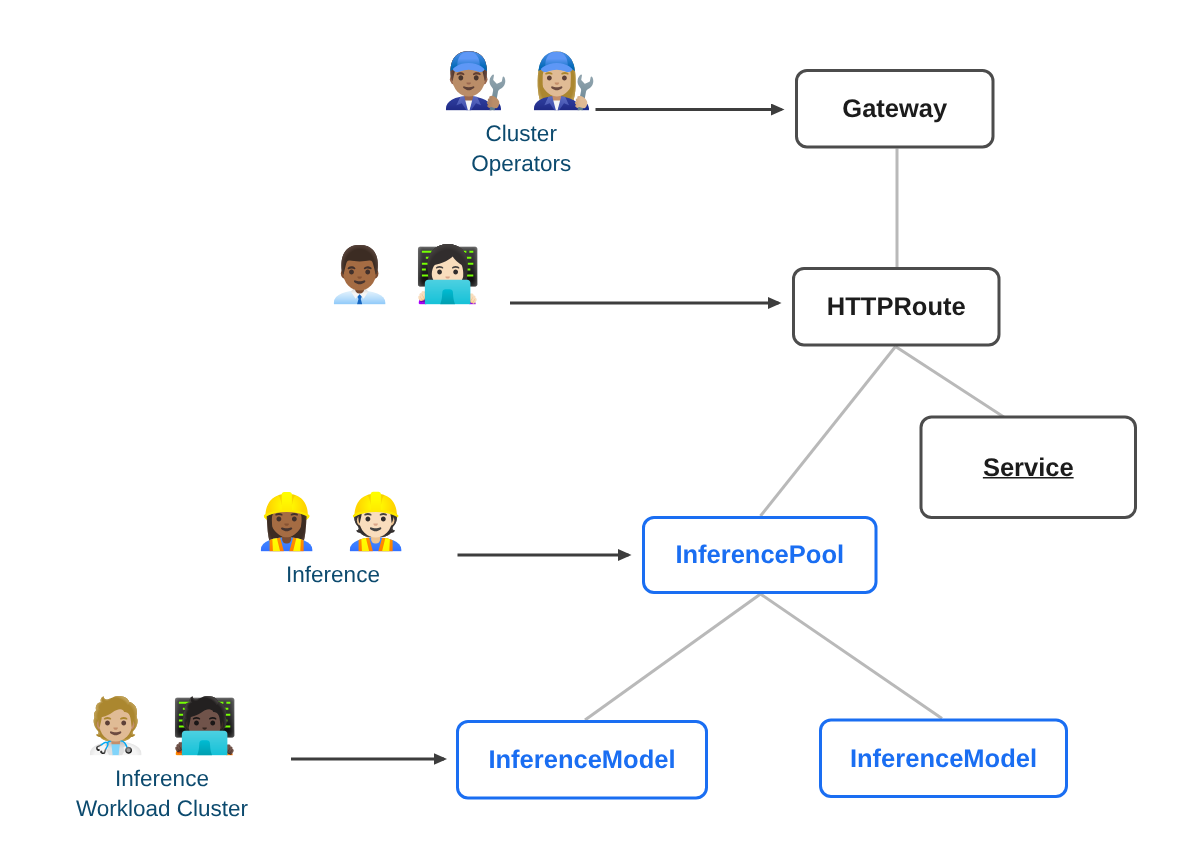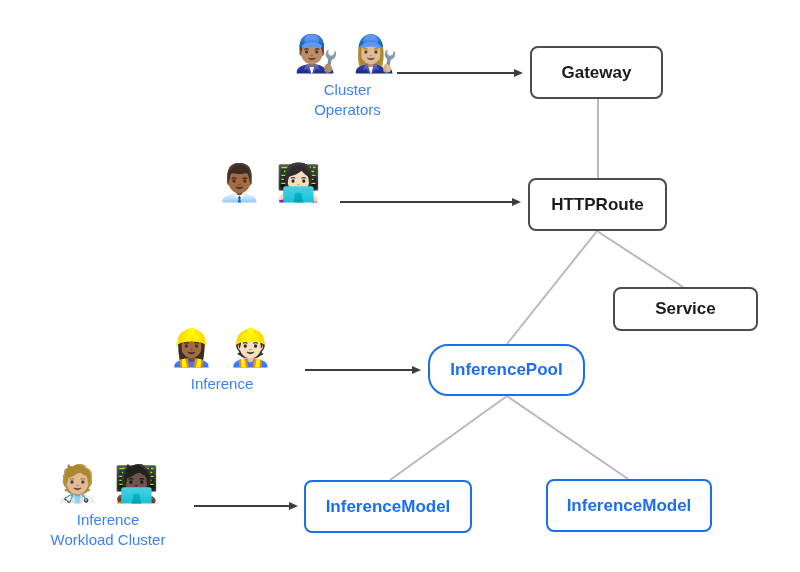--- a/index.html
+++ b/index.html
@@ -60,21 +60,21 @@
   .actor-emojis {
     font-size: 36px;
     line-height: 1.25;
     letter-spacing: 2px;
     white-space: nowrap;
   }
   .actor-label {
     margin-top: 4px;
     font-size: 15px;
     line-height: 1.35;
-    color: #3b82f6;
+    color: #0c4a6e;
     white-space: nowrap;
   }
 </style>
 </head>
 <body>
 
 <div class="canvas">
 
   <svg class="edges" width="800" height="572" viewBox="0 0 800 572">
     <defs>
@@ -96,25 +96,25 @@
   </svg>
 
   <div class="node dark" style="left:528px; top:178px; width:139px; height:53px;">
     <span>HTTPRoute</span>
   </div>
 
   <div class="node dark" style="left:530px; top:46px; width:133px; height:53px;">
     <span>Gateway</span>
   </div>
 
-  <div class="node dark" style="left:613px; top:287px; width:145px; height:44px;">
+  <div class="node dark" style="left:613px; top:277px; width:145px; height:69px;text-decoration:underline;">
     <span>Service</span>
   </div>
 
-  <div class="node blue" style="left:428px; top:344px; width:157px; height:52px;border-radius:20px;">
+  <div class="node blue" style="left:428px; top:344px; width:157px; height:52px;">
     <span>InferencePool</span>
   </div>
 
   <div class="node blue" style="left:304px; top:480px; width:168px; height:53px;">
     <span>InferenceModel</span>
   </div>
 
   <div class="node blue" style="left:546px; top:479px; width:166px; height:53px;">
     <span>InferenceModel</span>
   </div>

